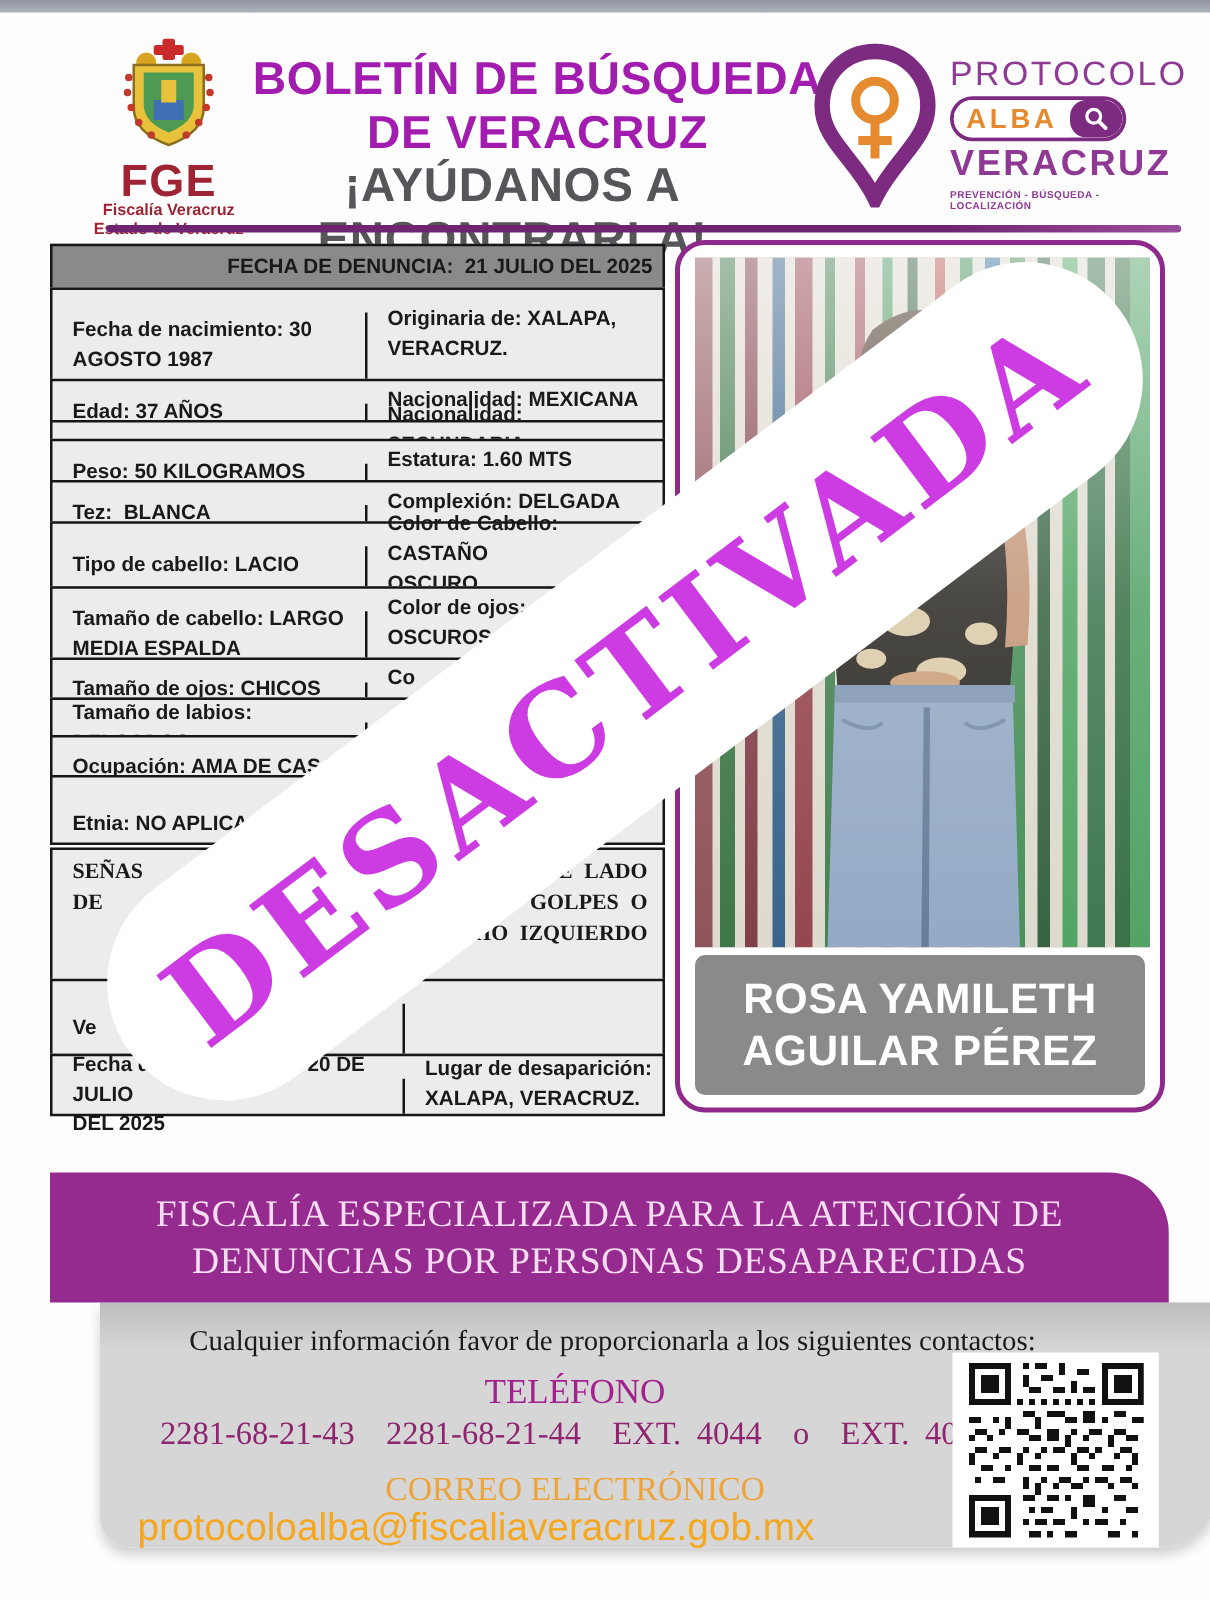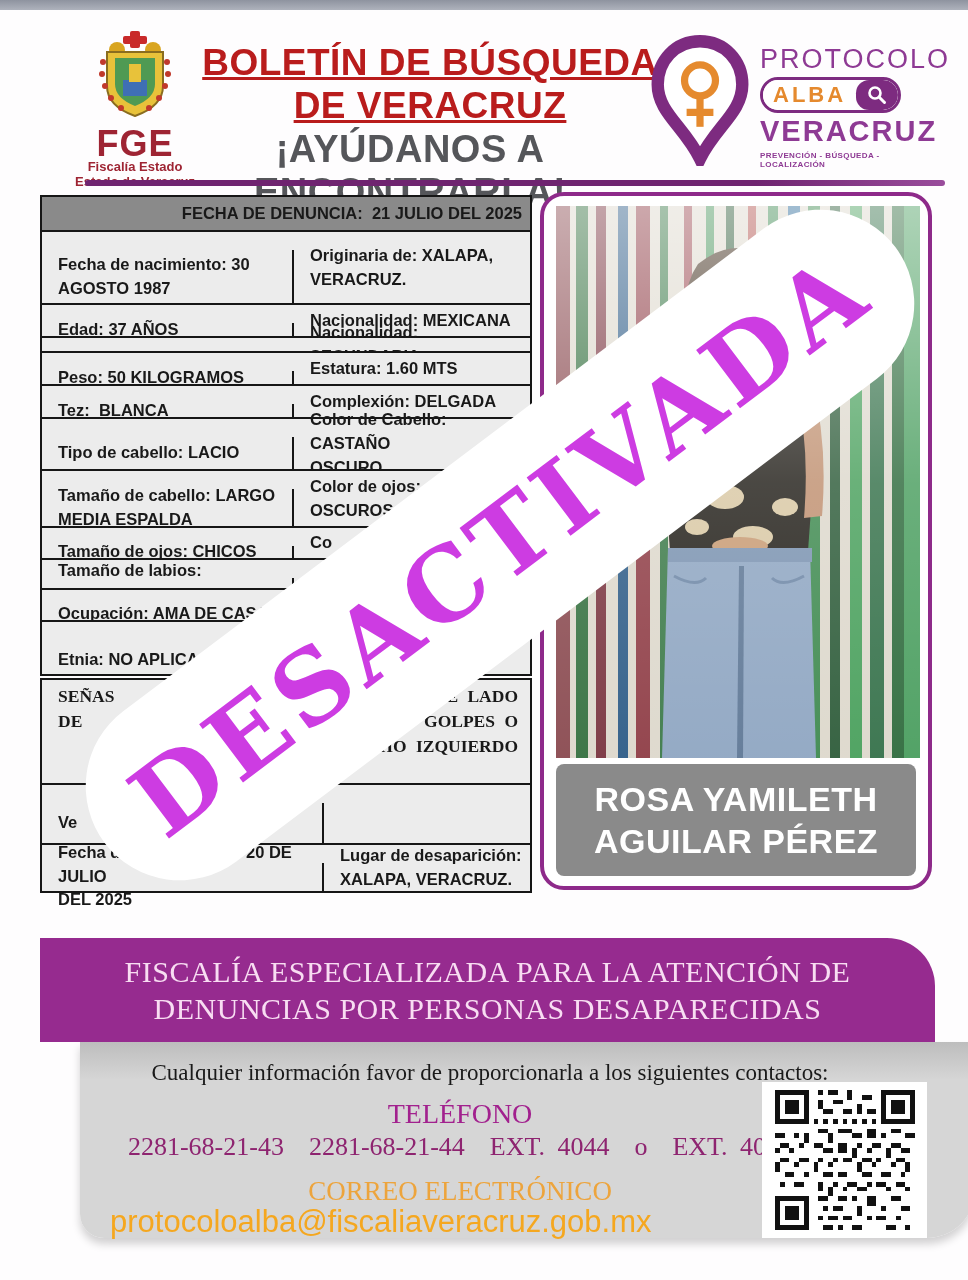--- a/index.html
+++ b/index.html
@@ -9,21 +9,21 @@
 
   
   #top-strip{position:absolute;left:0;top:0;width:968px;height:10px;
     background:linear-gradient(#8e939f,#aeb2bc);}
 
   
   #fge-block{position:absolute;left:55px;top:30px;width:160px;text-align:center;}
   #fge-acronym{font-size:36px;font-weight:bold;color:#9e2433;letter-spacing:1px;line-height:0.9;margin-top:2px;}
   #fge-orgname{font-size:13px;font-weight:bold;color:#9e2433;line-height:1.1;}
   #title-block{position:absolute;left:200px;top:42px;width:460px;text-align:center;}
-  .title-line{font-size:37px;font-weight:bold;color:#b91c1c;line-height:1.15;letter-spacing:0.5px;text-decoration:underline;}
+  .title-line{font-size:37px;font-weight:bold;color:#a21caf;line-height:1.15;letter-spacing:0.5px;}
   #page-subtitle{position:absolute;left:150px;top:128px;width:520px;text-align:center;
     font-size:38px;font-weight:bold;color:#55565a;letter-spacing:0.5px;}
 
   
   #alba-logo{position:absolute;left:648px;top:28px;width:280px;height:148px;}
   #alba-pin{position:absolute;left:0;top:6px;}
   #alba-text{position:absolute;left:112px;top:16px;width:168px;}
   #alba-protocolo{font-size:27px;color:#8e3a94;letter-spacing:2px;font-weight:500;}
   #alba-badge-row{display:flex;align-items:flex-end;margin-top:4px;height:34px;}
   #alba-badge{display:flex;align-items:stretch;border:3px solid #7d2b80;border-radius:19px;overflow:hidden;height:30px;}
@@ -115,21 +115,21 @@
         <circle cx="81" cy="44" r="3" fill="#c0392b"></circle>
       <circle cx="18" cy="56" r="3" fill="#c0392b"></circle>
         <circle cx="78" cy="56" r="3" fill="#c0392b"></circle>
       <circle cx="24" cy="68" r="3" fill="#c0392b"></circle>
         <circle cx="72" cy="68" r="3" fill="#c0392b"></circle>
       <circle cx="34" cy="78" r="3" fill="#c0392b"></circle>
         <circle cx="62" cy="78" r="3" fill="#c0392b"></circle>
     </svg>
     <div id="fge-acronym">FGE</div>
     <div id="fge-orgname">
-      <div>Fiscalía Estado</div>
+      <div>Fiscalía Veracruz</div>
       <div>Estado de Veracruz</div>
     </div>
   </div>
 
   <div id="title-block">
     <div class="title-line">BOLETÍN DE BÚSQUEDA</div>
     <div class="title-line">DE VERACRUZ</div>
   </div>
   <div id="page-subtitle">¡AYÚDANOS A ENCONTRARLA!</div>
 

